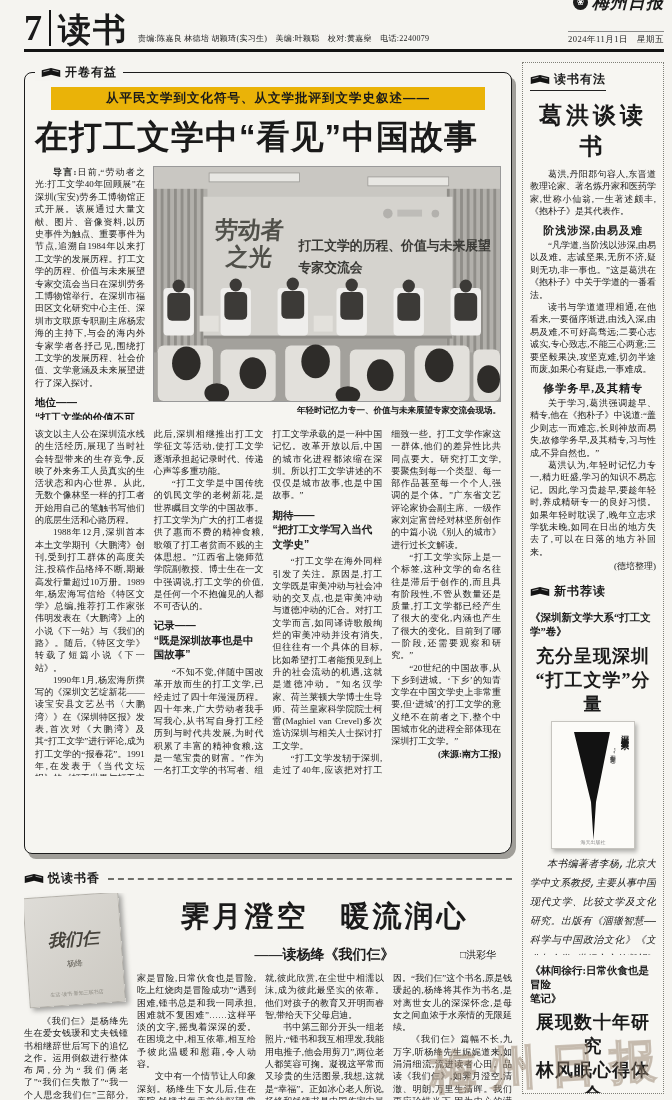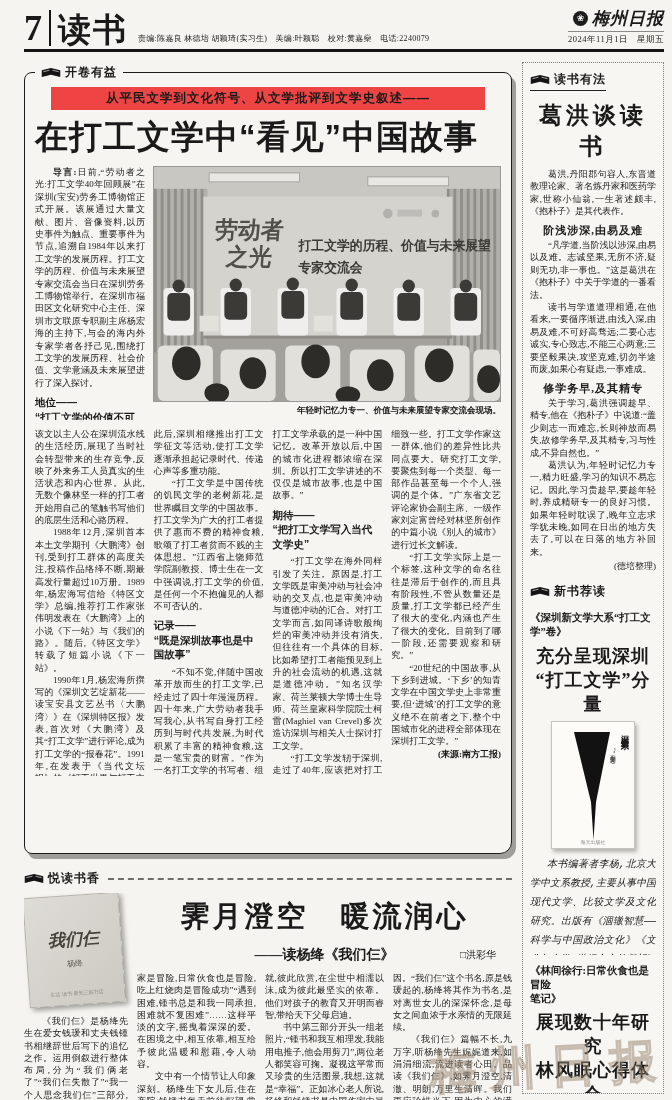--- a/index.html
+++ b/index.html
@@ -14,36 +14,36 @@
   
   .header { height:46px; display:flex; align-items:flex-end; border-bottom:3px solid #141414; padding-bottom:3px; }
   .pagenum { font-size:36px; font-weight:700; line-height:36px; font-family:"Liberation Serif",serif; }
   .vbar { width:2px; height:36px; background:#141414; margin:0 7px; }
   .section-name { font-family:"Liberation Sans",sans-serif; font-weight:900; font-size:33px; line-height:33px; letter-spacing:2px; }
   .staff { font-size:8px; color:#222; margin-left:10px; margin-bottom:2px; white-space:nowrap; letter-spacing:0.3px; }
   .logo-block { margin-left:auto; text-align:right; }
   .brand { display:flex; align-items:center; justify-content:flex-end; gap:4px; }
   .emblem { width:15px; height:15px; border-radius:50%; background:#1d1d1d; color:#fff; font-size:9px; line-height:15px; text-align:center; }
   .brand-name { font-size:17px; font-weight:700; font-style:italic; letter-spacing:1px; font-family:"Liberation Serif",serif; }
-  .dateline { font-size:8.5px; border-top:1px solid #8a8a8a; margin-top:1px; padding-top:2px; letter-spacing:0.5px; }
+  .dateline { font-size:8.5px; border-top:1px solid #8a8a8a; margin-top:17px; padding-top:2px; letter-spacing:0.5px; }
 
   
   .content { display:flex; gap:10px; margin-top:10px; }
   .left-col { width:488px; }
   .sidebar { width:142px; height:1032px; border:1px dotted #808078; padding:8px 7px 6px; overflow:hidden; background:#f7f6f2; position:relative; }
 
   
   .tag { display:inline-flex; align-items:center; gap:4px; font-family:"Liberation Sans",sans-serif; font-weight:700; font-size:12px; letter-spacing:1px; }
   .tag svg { display:block; }
   .tag-float { position:absolute; top:-9px; left:10px; background:#f5f4f0; padding:0 6px; }
 
   
   .feature { position:relative; border:1.5px solid #1c1c1c; border-radius:8px 8px 12px 8px;
              box-shadow:4px 5px 0 #a09e99; padding:14px 10px 6px; height:782px; background:#f6f5f1; }
-  .kicker { background:#ef4444; text-align:center; font-family:"Liberation Sans",sans-serif; font-weight:700;
+  .kicker { background:#eab308; text-align:center; font-family:"Liberation Sans",sans-serif; font-weight:700;
             font-size:12.5px; padding:3px 0; margin:0 16px 9px; letter-spacing:1px; }
   .headline { font-family:"Liberation Sans",sans-serif; font-weight:900; font-size:33px; line-height:1.12;
               text-align:left; letter-spacing:1px; margin-bottom:10px; }
   .top-region { display:flex; gap:8px; }
   .intro-col { width:110px; height:254px; overflow:hidden; font-size:9px; line-height:12.4px; text-align:justify; }
   .intro-col p { text-indent:18px; }
   .photo-wrap { flex:1; }
   .photo { width:100%; height:236px; display:block; border:1px solid #999; background:#a8a6a2; }
   .caption { font-family:"Liberation Sans",sans-serif; font-weight:700; font-size:8.5px; text-align:right; margin-top:3px; }
   .body-cols { display:grid; grid-template-columns:repeat(4,1fr); gap:9px; margin-top:8px;

